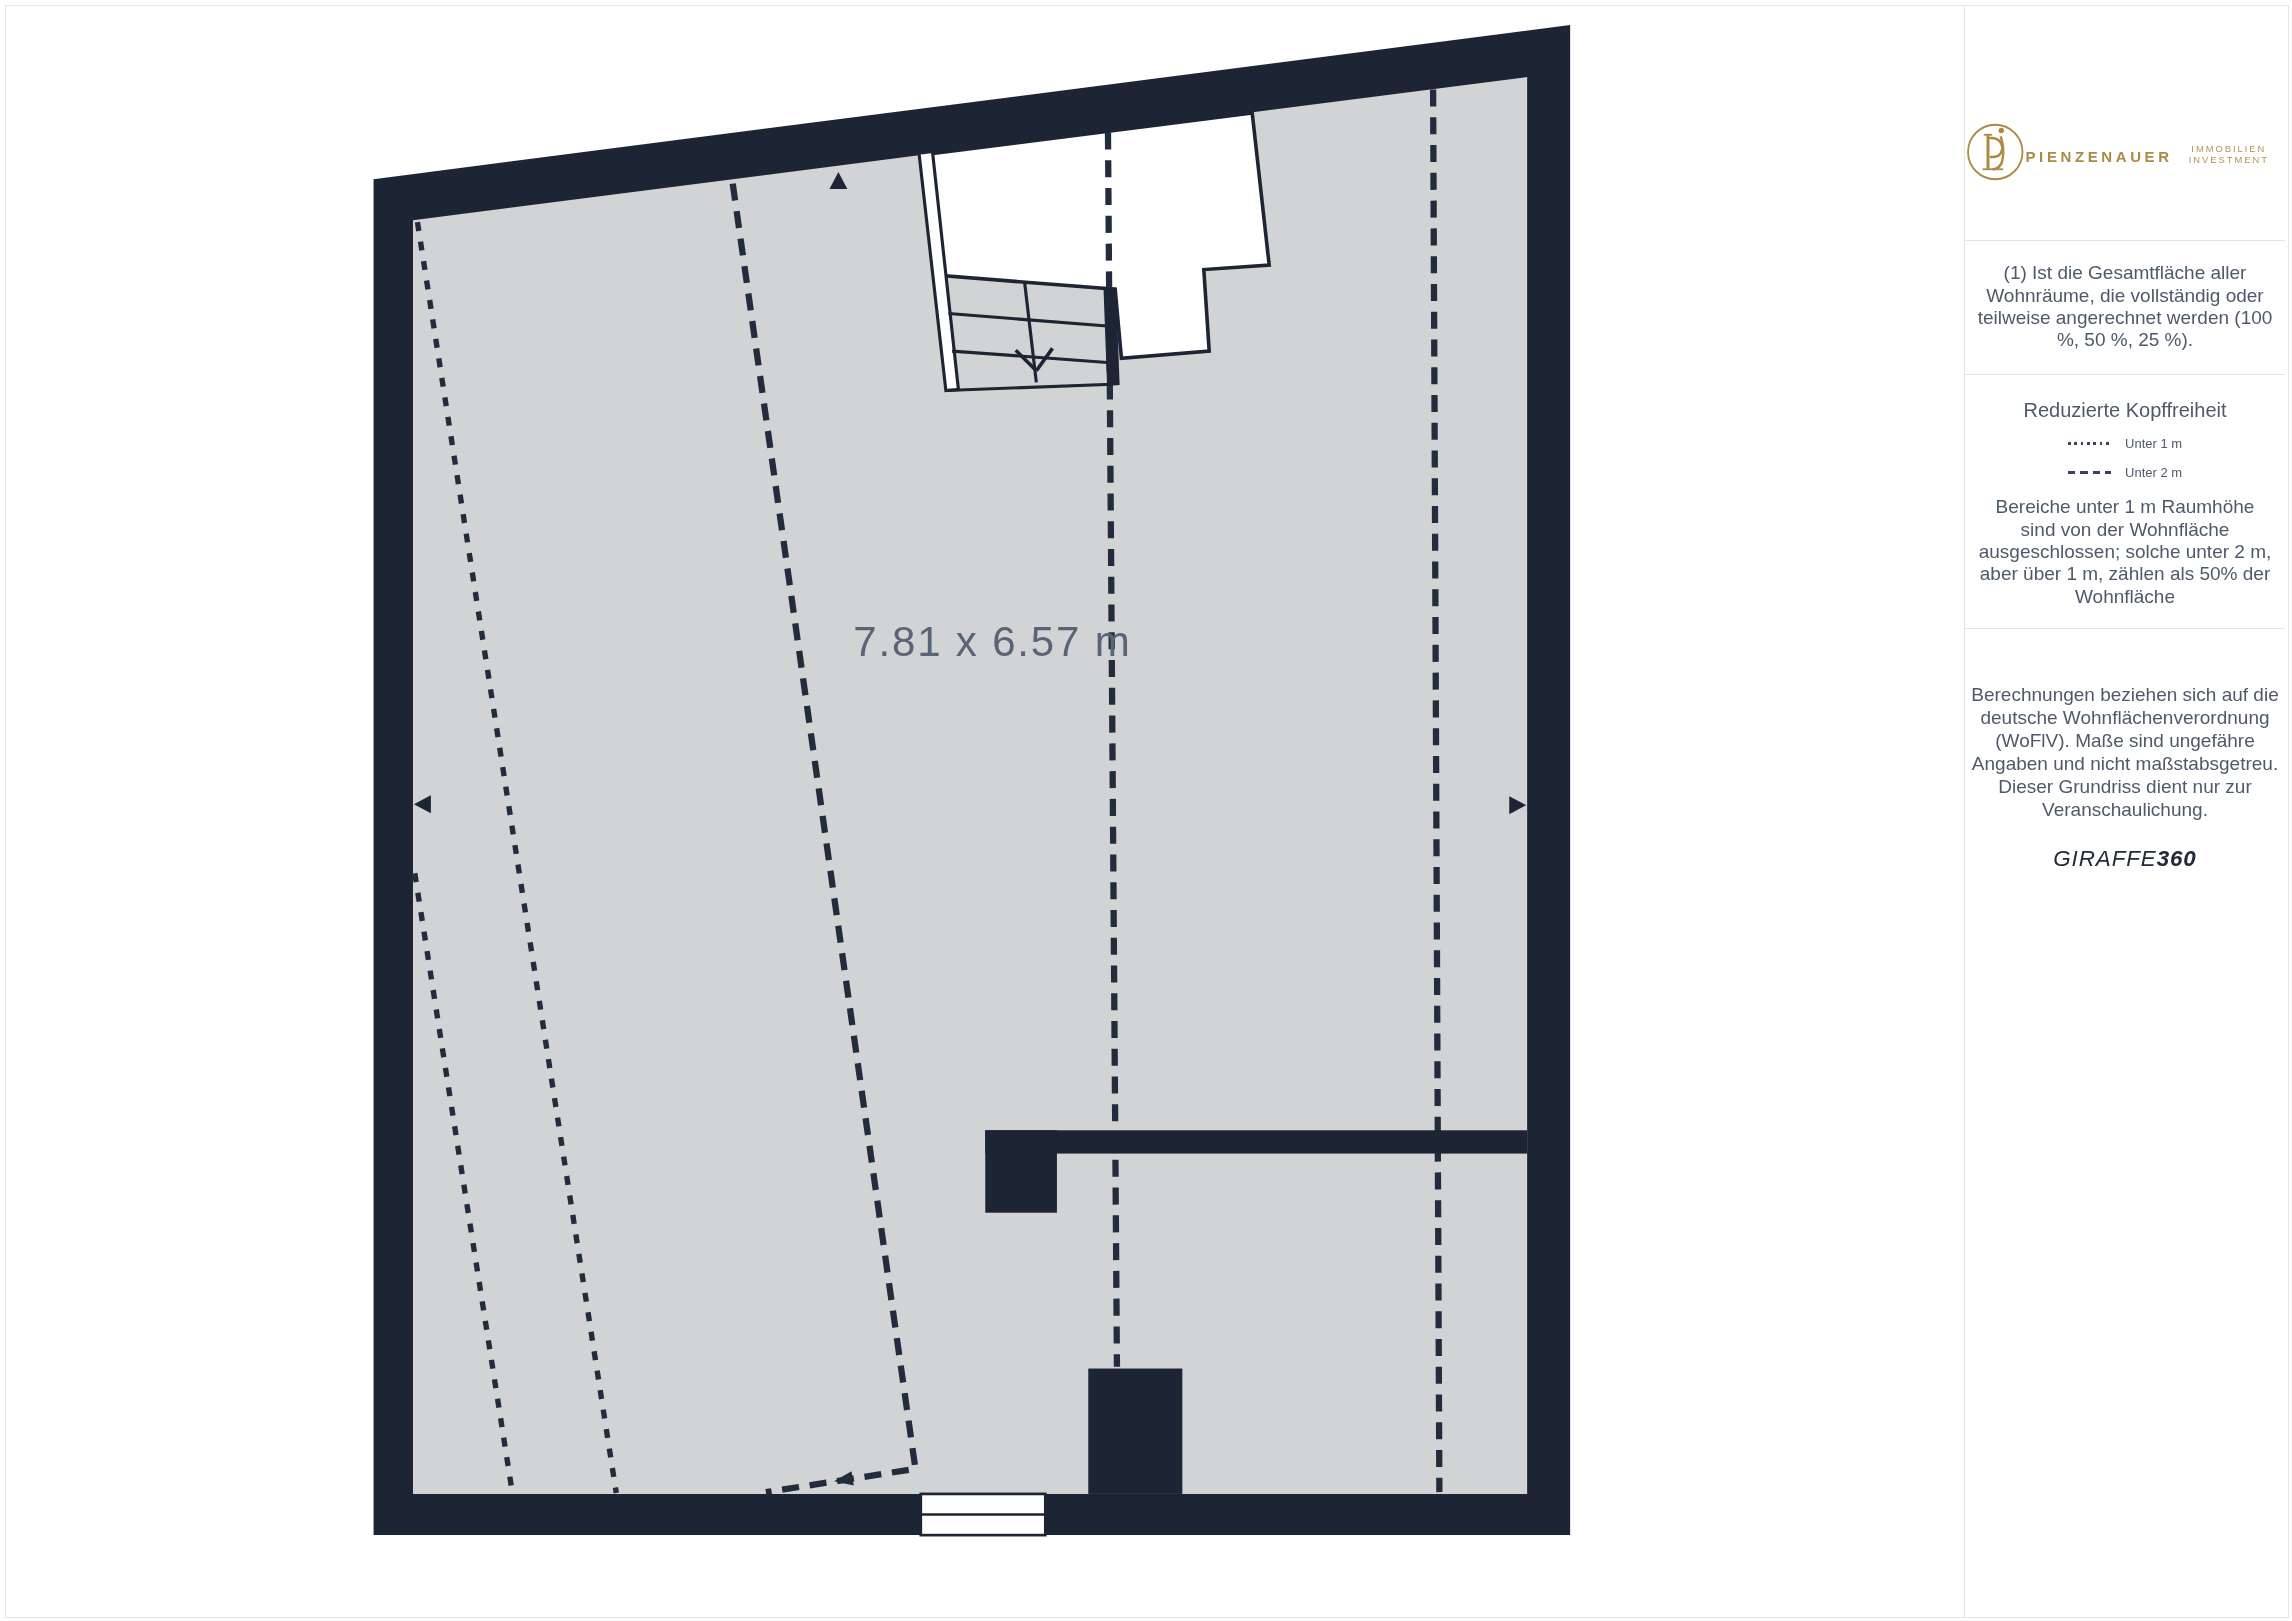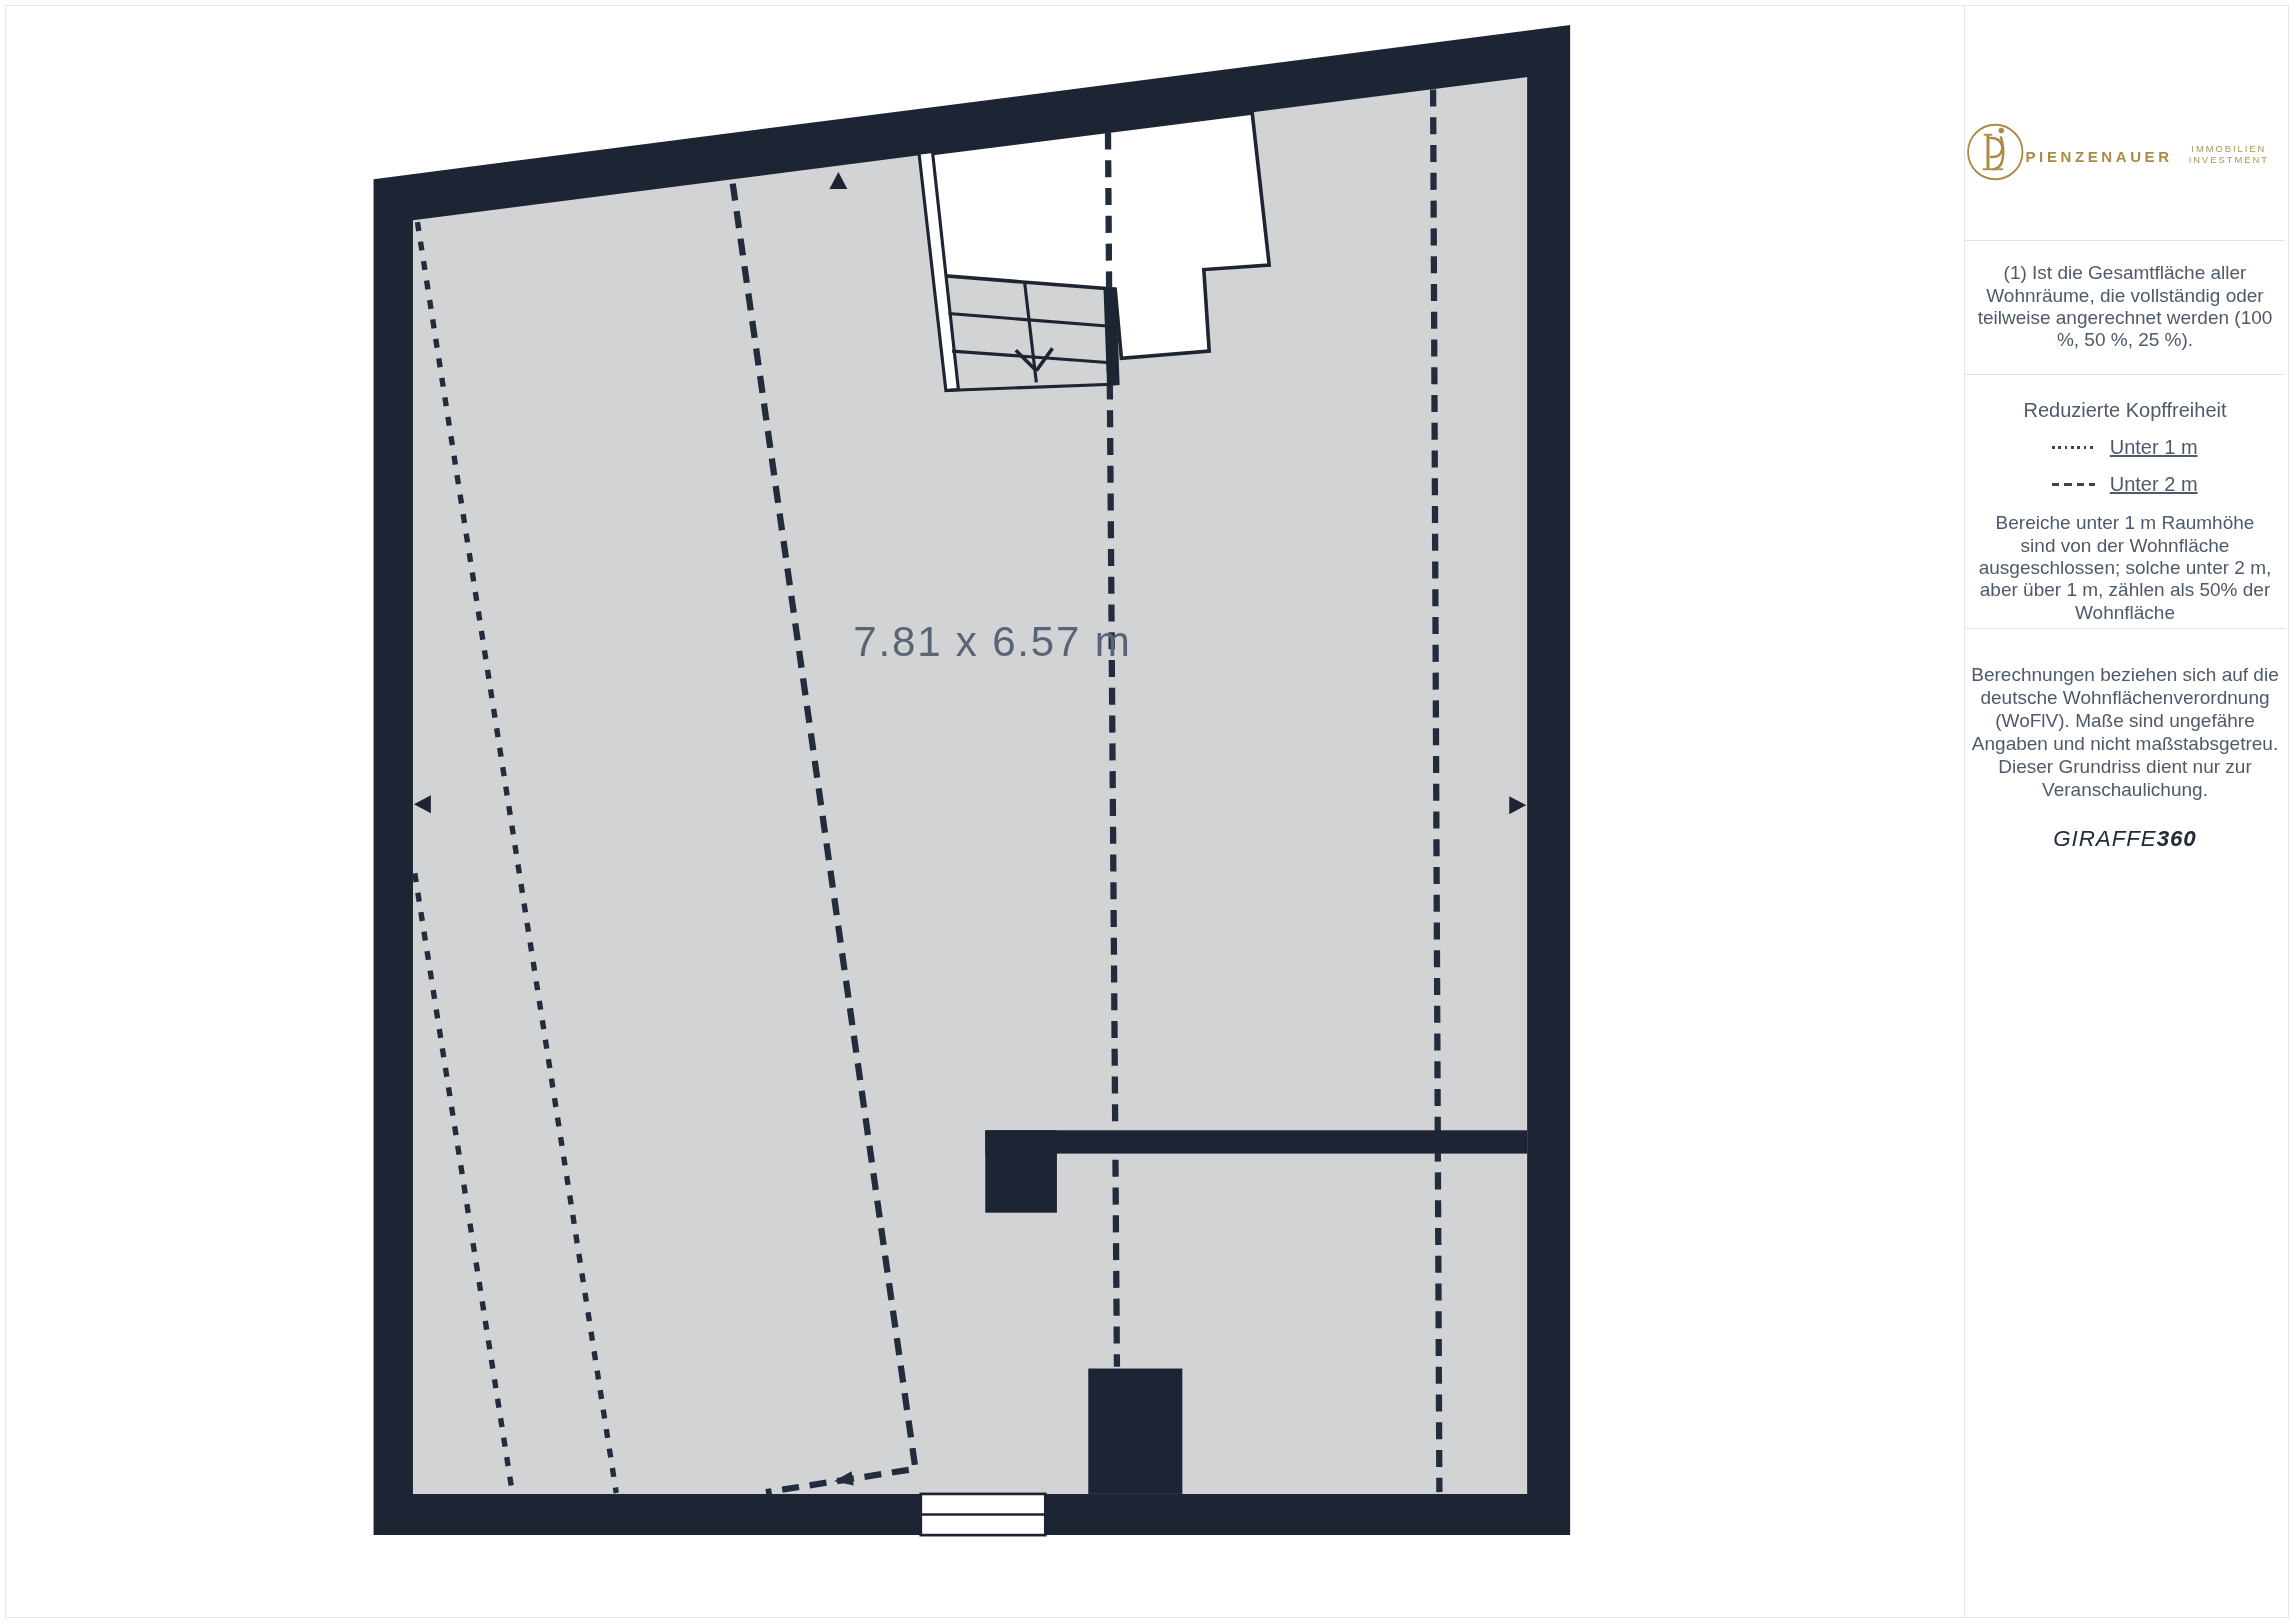--- a/index.html
+++ b/index.html
@@ -24,23 +24,23 @@
   .area-title sup{font-size:11.6px;font-weight:700;}
   .area-value{margin-top:14.3px;font-size:21.5px;color:#4e5a6a;}
   .sec-footnote{height:134px;display:flex;align-items:center;justify-content:center;}
   .footnote-text{max-width:301px;margin:0 auto;font-size:19px;line-height:22.4px;}
   .sec-legend{height:254px;padding-top:24px;}
   .legend-title{font-size:20px;}
   .legend-row{margin-top:14.3px;display:flex;align-items:center;justify-content:center;gap:14.3px;}
   .legend-sample{display:inline-block;width:43px;height:2.7px;}
   .sample-dotted{background:repeating-linear-gradient(90deg,#39445a 0 2.7px,transparent 2.7px 6.3px);}
   .sample-dashed{background:repeating-linear-gradient(90deg,#39445a 0 7.2px,transparent 7.2px 12.5px);}
-  .legend-label{font-size:20px;text-decoration:underline;}
+  .legend-label{font-size:13px;}
   .legend-note{max-width:297px;margin:16px auto 0;font-size:19px;line-height:22.4px;}
-  .sec-disclaimer{height:272px;border-bottom:none;padding-top:34px;}
+  .sec-disclaimer{height:272px;border-bottom:none;padding-top:54px;}
   .disclaimer-text{max-width:313px;margin:0 auto;font-size:19px;line-height:23px;}
   .giraffe{margin-top:25px;font-size:22.4px;color:#222b3a;letter-spacing:0.9px;font-style:italic;}
   .giraffe .b{font-weight:700;}
 </style>
 </head>
 <body>
 
 <div class="page">
 
   <svg class="plan-svg" viewBox="0 0 2560 1811">

